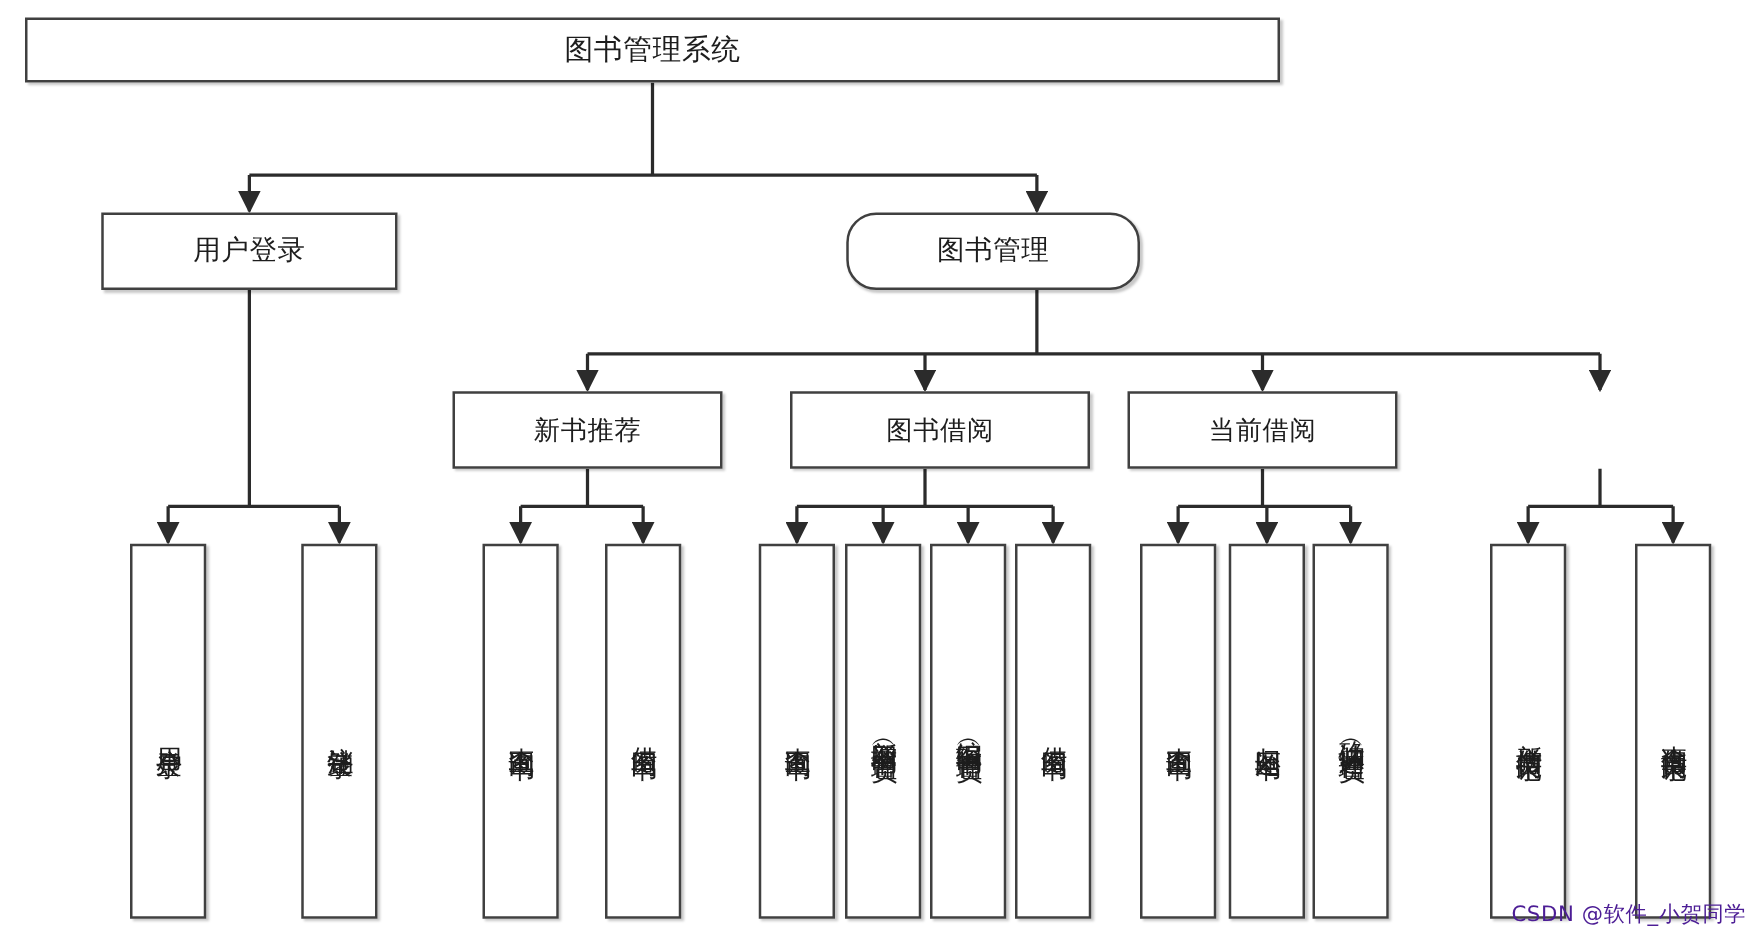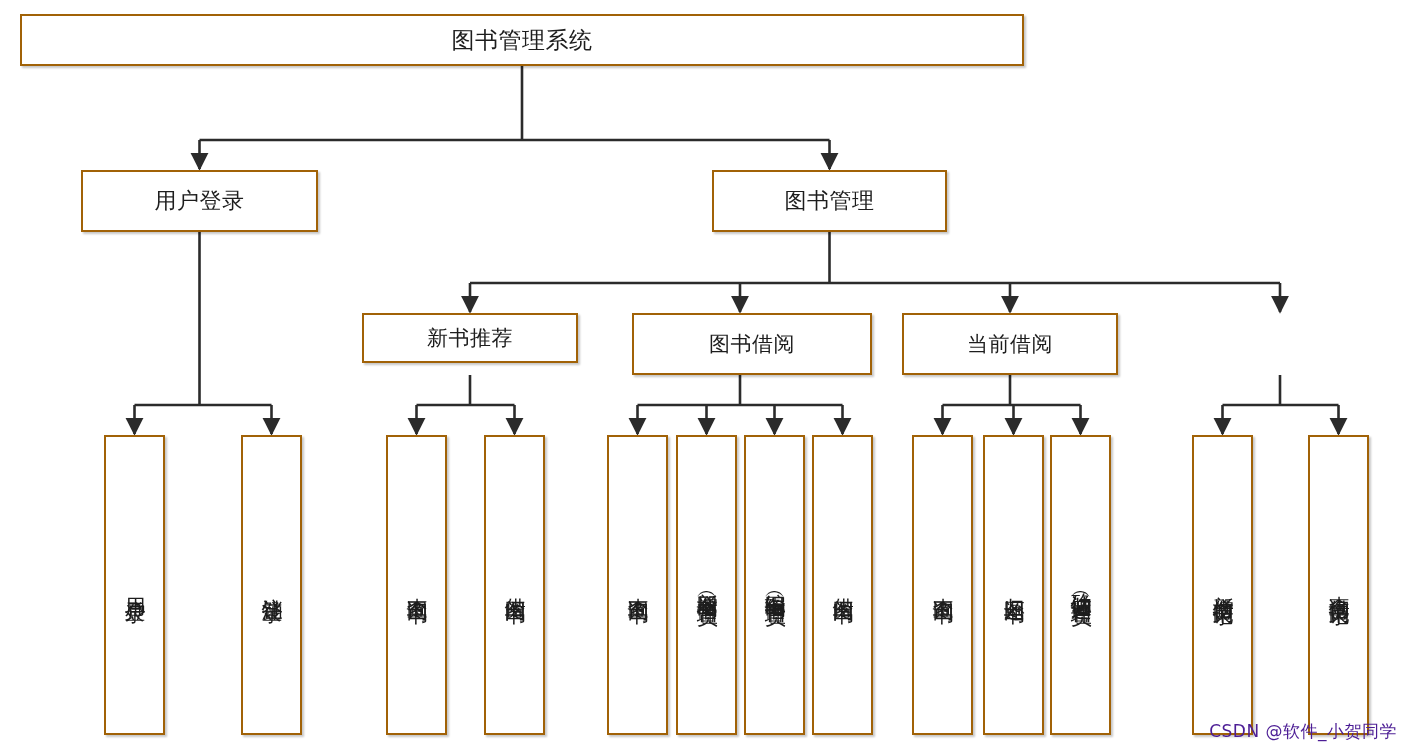--- a/index.html
+++ b/index.html
@@ -20,21 +20,21 @@
     position:absolute;
     left:0; top:0;
     width:1405px; height:747px;
     pointer-events:none;
   }
   
   .node{
     position:absolute;
     box-sizing:border-box;
     background:#ffffff;
-    border:2px solid #a16207;
+    border:2px solid #404040;
     box-shadow:2px 2px 2px rgba(0,0,0,0.22);
     display:flex;
     align-items:center;
     justify-content:center;
     color:#1d1d1d;
   }
   .node .label{
     display:block;
     text-align:center;
     letter-spacing:0.5px;
@@ -122,25 +122,25 @@
       </g>
   </svg>
 
   <div class="node root" style="left: 20px; top: 14px; width: 1004px; height: 52px;">
     <span class="label">图书管理系统</span>
   </div>
 
   <div class="node lvl2" style="left: 81px; top: 170px; width: 237px; height: 62px;">
     <span class="label">用户登录</span>
   </div>
-  <div class="node lvl2" style="left: 712px; top: 170px; width: 235px; height: 62px;">
+  <div class="node lvl2" style="left: 677px; top: 170px; width: 235px; height: 62px; border-radius: 24px;">
     <span class="label">图书管理</span>
   </div>
 
-  <div class="node lvl3" style="left: 362px; top: 313px; width: 216px; height: 50px;">
+  <div class="node lvl3" style="left: 362px; top: 313px; width: 216px; height: 62px;">
     <span class="label">新书推荐</span>
   </div>
   <div class="node lvl3" style="left: 632px; top: 313px; width: 240px; height: 62px;">
     <span class="label">图书借阅</span>
   </div>
   <div class="node lvl3" style="left: 902px; top: 313px; width: 216px; height: 62px;">
     <span class="label">当前借阅</span>
   </div>
 
   <div class="node leaf" style="left: 104px; top: 435px; width: 61px; height: 300px;">

